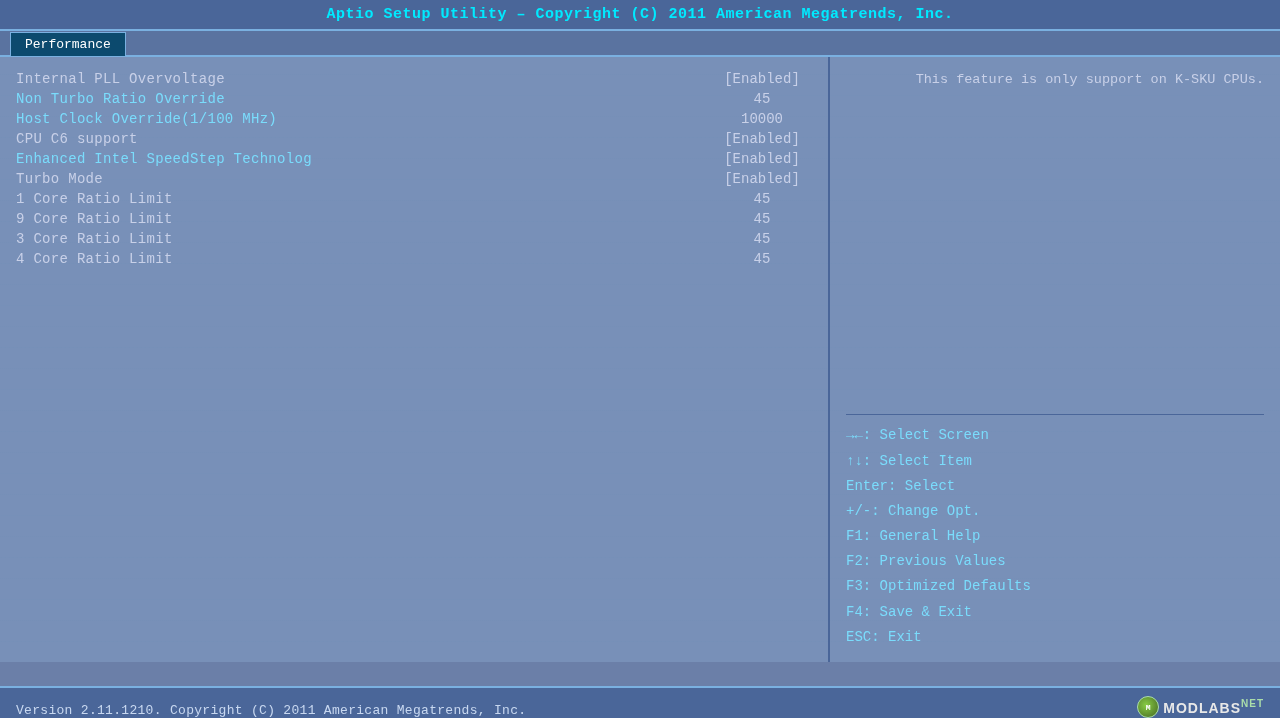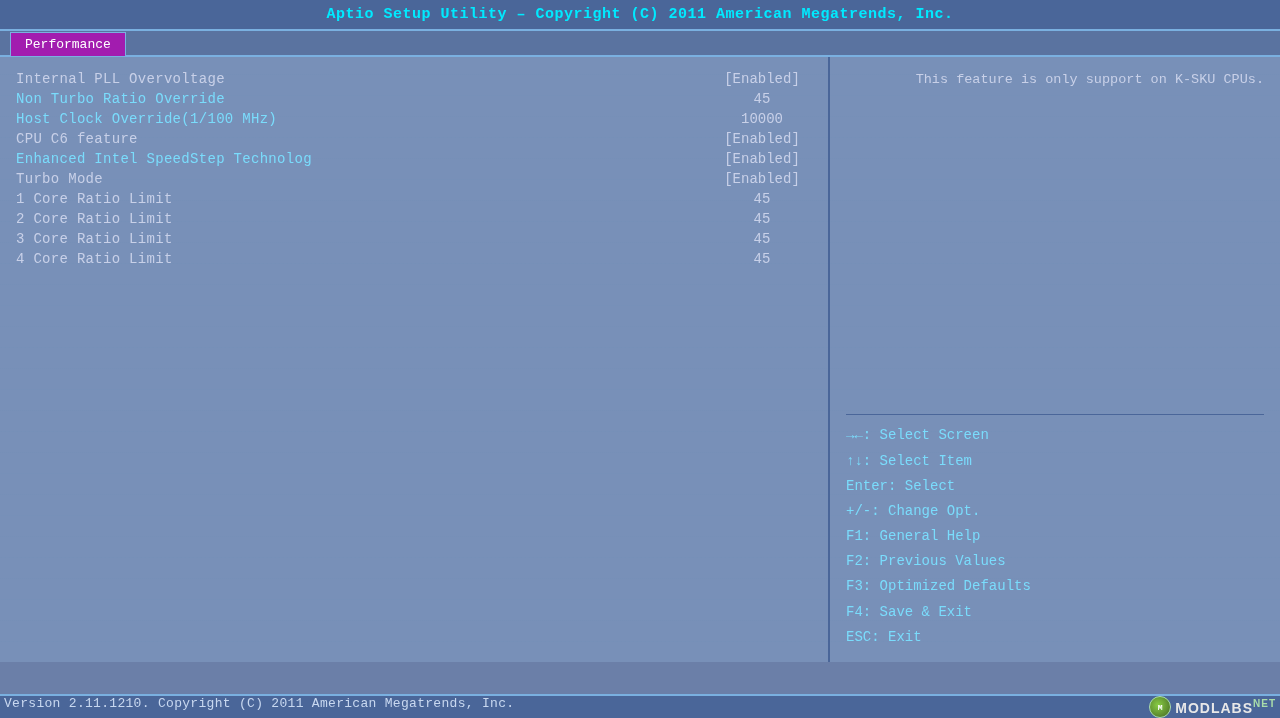--- a/index.html
+++ b/index.html
@@ -39,21 +39,21 @@
       color: #c8d8f0;
       border: 1px solid #7ab0e0;
       border-bottom: none;
       background: #7090bb;
       cursor: pointer;
       position: relative;
       top: 1px;
     }
 
     .tab.active {
-      background: #a21caf;
+      background: #0c4a6e;
       color: #ffffff;
     }
 
     
     #main-content {
       display: flex;
       height: calc(718px - 82px - 30px);
       border-top: 1px solid #7ab0e0;
     }
 
@@ -163,27 +163,27 @@
       position: relative;
       z-index: 1;
     }
 
     
     #bottom-bar {
       position: absolute;
       bottom: 0;
       left: 0;
       right: 0;
-      height: 24px;
+      height: 32px;
       background: #4a6699;
       border-top: 2px solid #7ab0e0;
       display: flex;
-      align-items: flex-start;
+      align-items: flex-end;
       justify-content: space-between;
-      padding: 0 4px;
+      padding: 0 16px;
     }
 
     #bottom-bar .version-text {
       color: #c8d8f0;
       font-size: 13px;
       letter-spacing: 0.3px;
     }
 
     #modlabs-logo {
       display: flex;
@@ -242,37 +242,37 @@
       </div>
       <div class="bios-row">
         <span class="label highlight">Non Turbo Ratio Override</span>
         <span class="value">45</span>
       </div>
       <div class="bios-row">
         <span class="label highlight">Host Clock Override(1/100 MHz)</span>
         <span class="value">10000</span>
       </div>
       <div class="bios-row">
-        <span class="label">CPU C6 feature</span>
+        <span class="label">CPU C6 support</span>
         <span class="value bracket">[Enabled]</span>
       </div>
       <div class="bios-row">
         <span class="label highlight">Enhanced Intel SpeedStep Technolog</span>
         <span class="value bracket">[Enabled]</span>
       </div>
       <div class="bios-row">
         <span class="label">Turbo Mode</span>
         <span class="value bracket">[Enabled]</span>
       </div>
       <div class="bios-row">
         <span class="label">1 Core Ratio Limit</span>
         <span class="value">45</span>
       </div>
       <div class="bios-row">
-        <span class="label">2 Core Ratio Limit</span>
+        <span class="label">9 Core Ratio Limit</span>
         <span class="value">45</span>
       </div>
       <div class="bios-row">
         <span class="label">3 Core Ratio Limit</span>
         <span class="value">45</span>
       </div>
       <div class="bios-row">
         <span class="label">4 Core Ratio Limit</span>
         <span class="value">45</span>
       </div>

